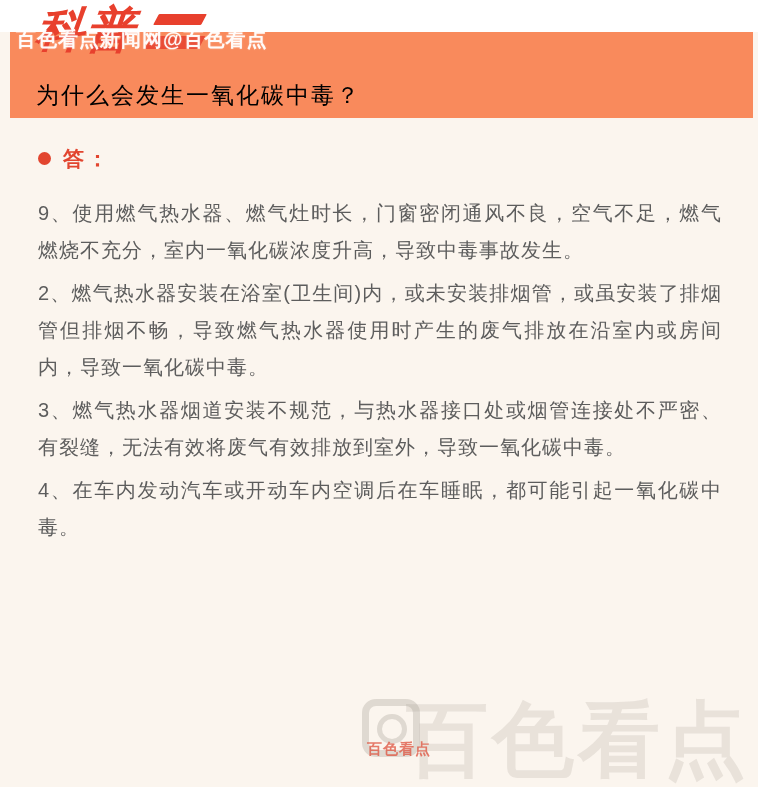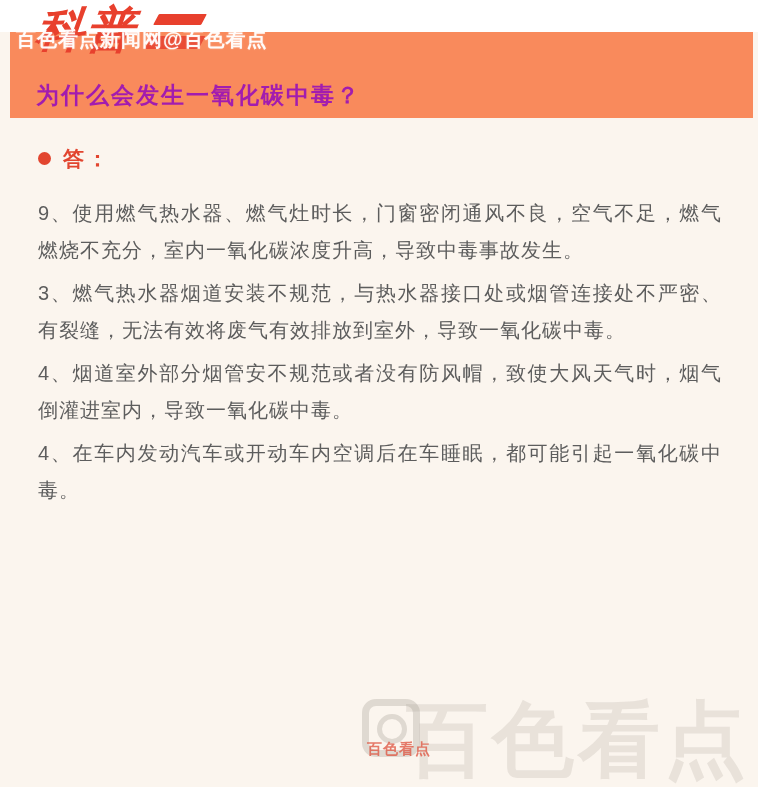--- a/index.html
+++ b/index.html
@@ -33,21 +33,21 @@
   .logo-bar.bar2 { left:148px; top:36px; width:54px; height:13px; opacity:0.85; }
   .header-watermark {
     position:absolute; left:16px; top:26px; z-index:4;
     color:rgba(255,255,255,0.95);
     font-size:20px; font-weight:bold; letter-spacing:1px;
     text-shadow:0 0 2px rgba(255,255,255,0.35);
     white-space:nowrap;
   }
   .header-title {
     position:absolute; left:36px; top:80px; z-index:2;
-    color:#a21caf; font-size:23px; font-weight:bold; letter-spacing:2px;
+    color:#000000; font-size:23px; font-weight:normal; letter-spacing:2px;
     white-space:nowrap;
   }
   .content {
     position:absolute; top:140px; left:38px; width:684px; z-index:1;
     color:var(--body-text, #5D5D5D);
     font-size:20px; line-height:37px; letter-spacing:1px;
     text-align:justify;
   }
   .answer-row { display:flex; align-items:center; margin:0 0 18px 0; }
   .answer-dot {
@@ -107,18 +107,18 @@
     <div class="wm-logo-inner"></div>
   </div>
   <div class="wm-caption">百色看点</div>
 
   <div class="content">
     <div class="answer-row">
       <span class="answer-dot"></span>
       <span class="answer-label">答：</span>
     </div>
     <p>9、使用燃气热水器、燃气灶时长，门窗密闭通风不良，空气不足，燃气燃烧不充分，室内一氧化碳浓度升高，导致中毒事故发生。</p>
+    <p>2、燃气热水器安装在浴室(卫生间)内，或未安装排烟管，或虽安装了排烟管但排烟不畅，导致燃气热水器使用时产生的废气排放在沿室内或房间内，导致一氧化碳中毒。</p>
     <p>3、燃气热水器烟道安装不规范，与热水器接口处或烟管连接处不严密、有裂缝，无法有效将废气有效排放到室外，导致一氧化碳中毒。</p>
-    <p>4、烟道室外部分烟管安不规范或者没有防风帽，致使大风天气时，烟气倒灌进室内，导致一氧化碳中毒。</p>
     <p>4、在车内发动汽车或开动车内空调后在车睡眠，都可能引起一氧化碳中毒。</p>
   </div>
 
 </div>
 
 </body></html>

